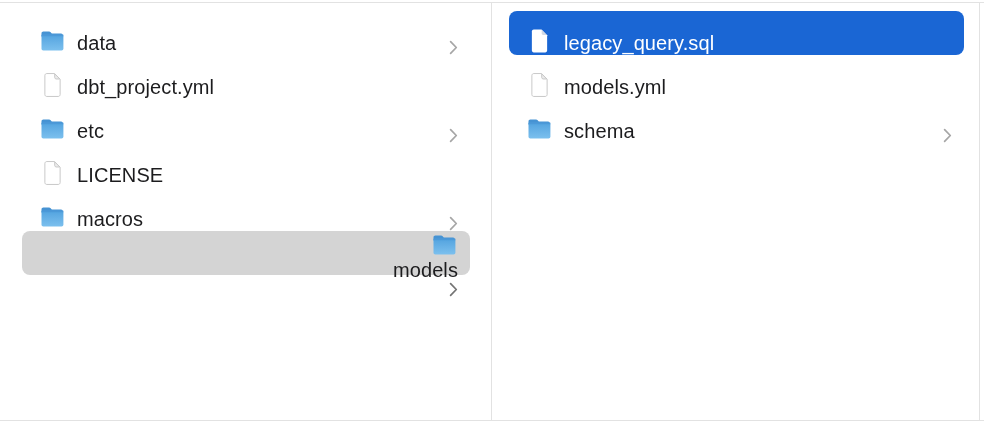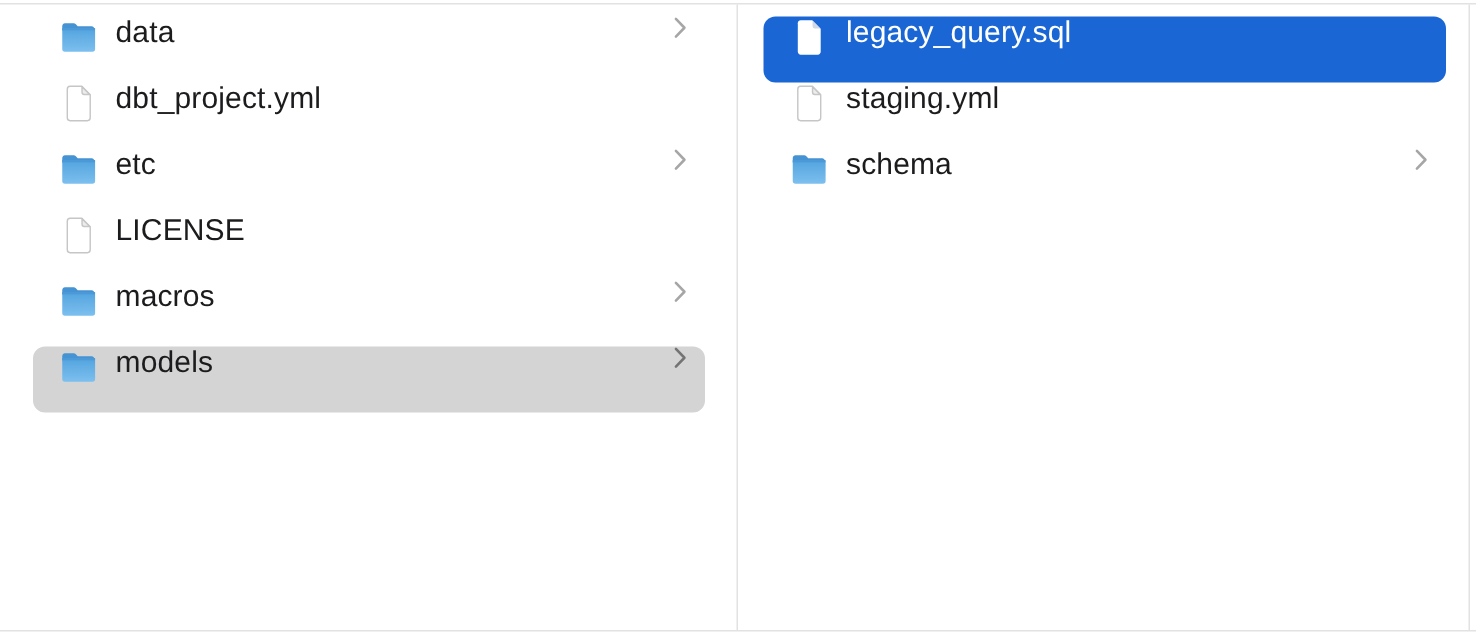--- a/index.html
+++ b/index.html
@@ -36,28 +36,28 @@
   }
   .col-left{width:491px;}
   .col-right{width:487px;}
   .col-rest{flex:1;}
   .vdivider{
     width:1px;background:var(--divider);
     align-self:stretch;
   }
   .row{
     height:44px;
-    display:flex;align-items:flex-start;
+    display:flex;align-items:flex-end;
     border-radius:8px;
     padding:0 12px 0 16px;
     cursor:default;
   }
   .col-left .row{margin:0 21px 0 22px;}
   .col-right .row{margin:0 15px 0 17px;}
-  .row.sel-inactive{background:var(--gray-sel);}
+  .row.sel-inactive{background:var(--gray-sel);flex-direction:column;}
   .row.sel-active{background:var(--blue);}
   .icon{
     width:28px;height:28px;
     display:flex;align-items:center;justify-content:center;
     flex:0 0 auto;
   }
   .label{
     margin-left:11px;
     font-size:20px;
     color:var(--text);
@@ -208,21 +208,21 @@
     </span>
   </div>
         <div class="row type-file sel-none">
     <span class="icon">
 
       <svg class="icon-file" width="21" height="26" viewBox="0 0 22 27">
         <path class="page" d="M3 3.5 C3 2.4 3.9 1.5 5 1.5 h8.1 L19 7.4 v16.1 c0 1.1 -0.9 2 -2 2 H5 c-1.1 0 -2 -0.9 -2 -2 Z"></path>
         <path class="fold" d="M13.3 1.8 L18.7 7.2 h-3.9 c-0.8 0 -1.5 -0.7 -1.5 -1.5 Z"></path>
       </svg>
     </span>
-    <span class="label">staging.yml</span>
+    <span class="label">models.yml</span>
     <span class="chevron-wrap hidden">
       <svg width="9" height="15" viewBox="0 0 9 15">
         <path d="M1.6 1.6 L7.3 7.5 L1.6 13.4" fill="none" stroke="currentColor" stroke-width="1.7" stroke-linecap="round" stroke-linejoin="round"></path>
       </svg>
     </span>
   </div>
         <div class="row type-folder sel-none">
     <span class="icon">
       <svg class="icon-folder" width="27" height="22" viewBox="0 0 28 23">
         <path d="M2.5 3.4 C2.5 2.3 3.4 1.5 4.4 1.5 h6.1 c0.5 0 1 0.2 1.3 0.6 l1.5 1.6 h9.7 c1 0 1.8 0.8 1.8 1.8 v1.2 H2.5 Z" fill="#4693d3"></path>

